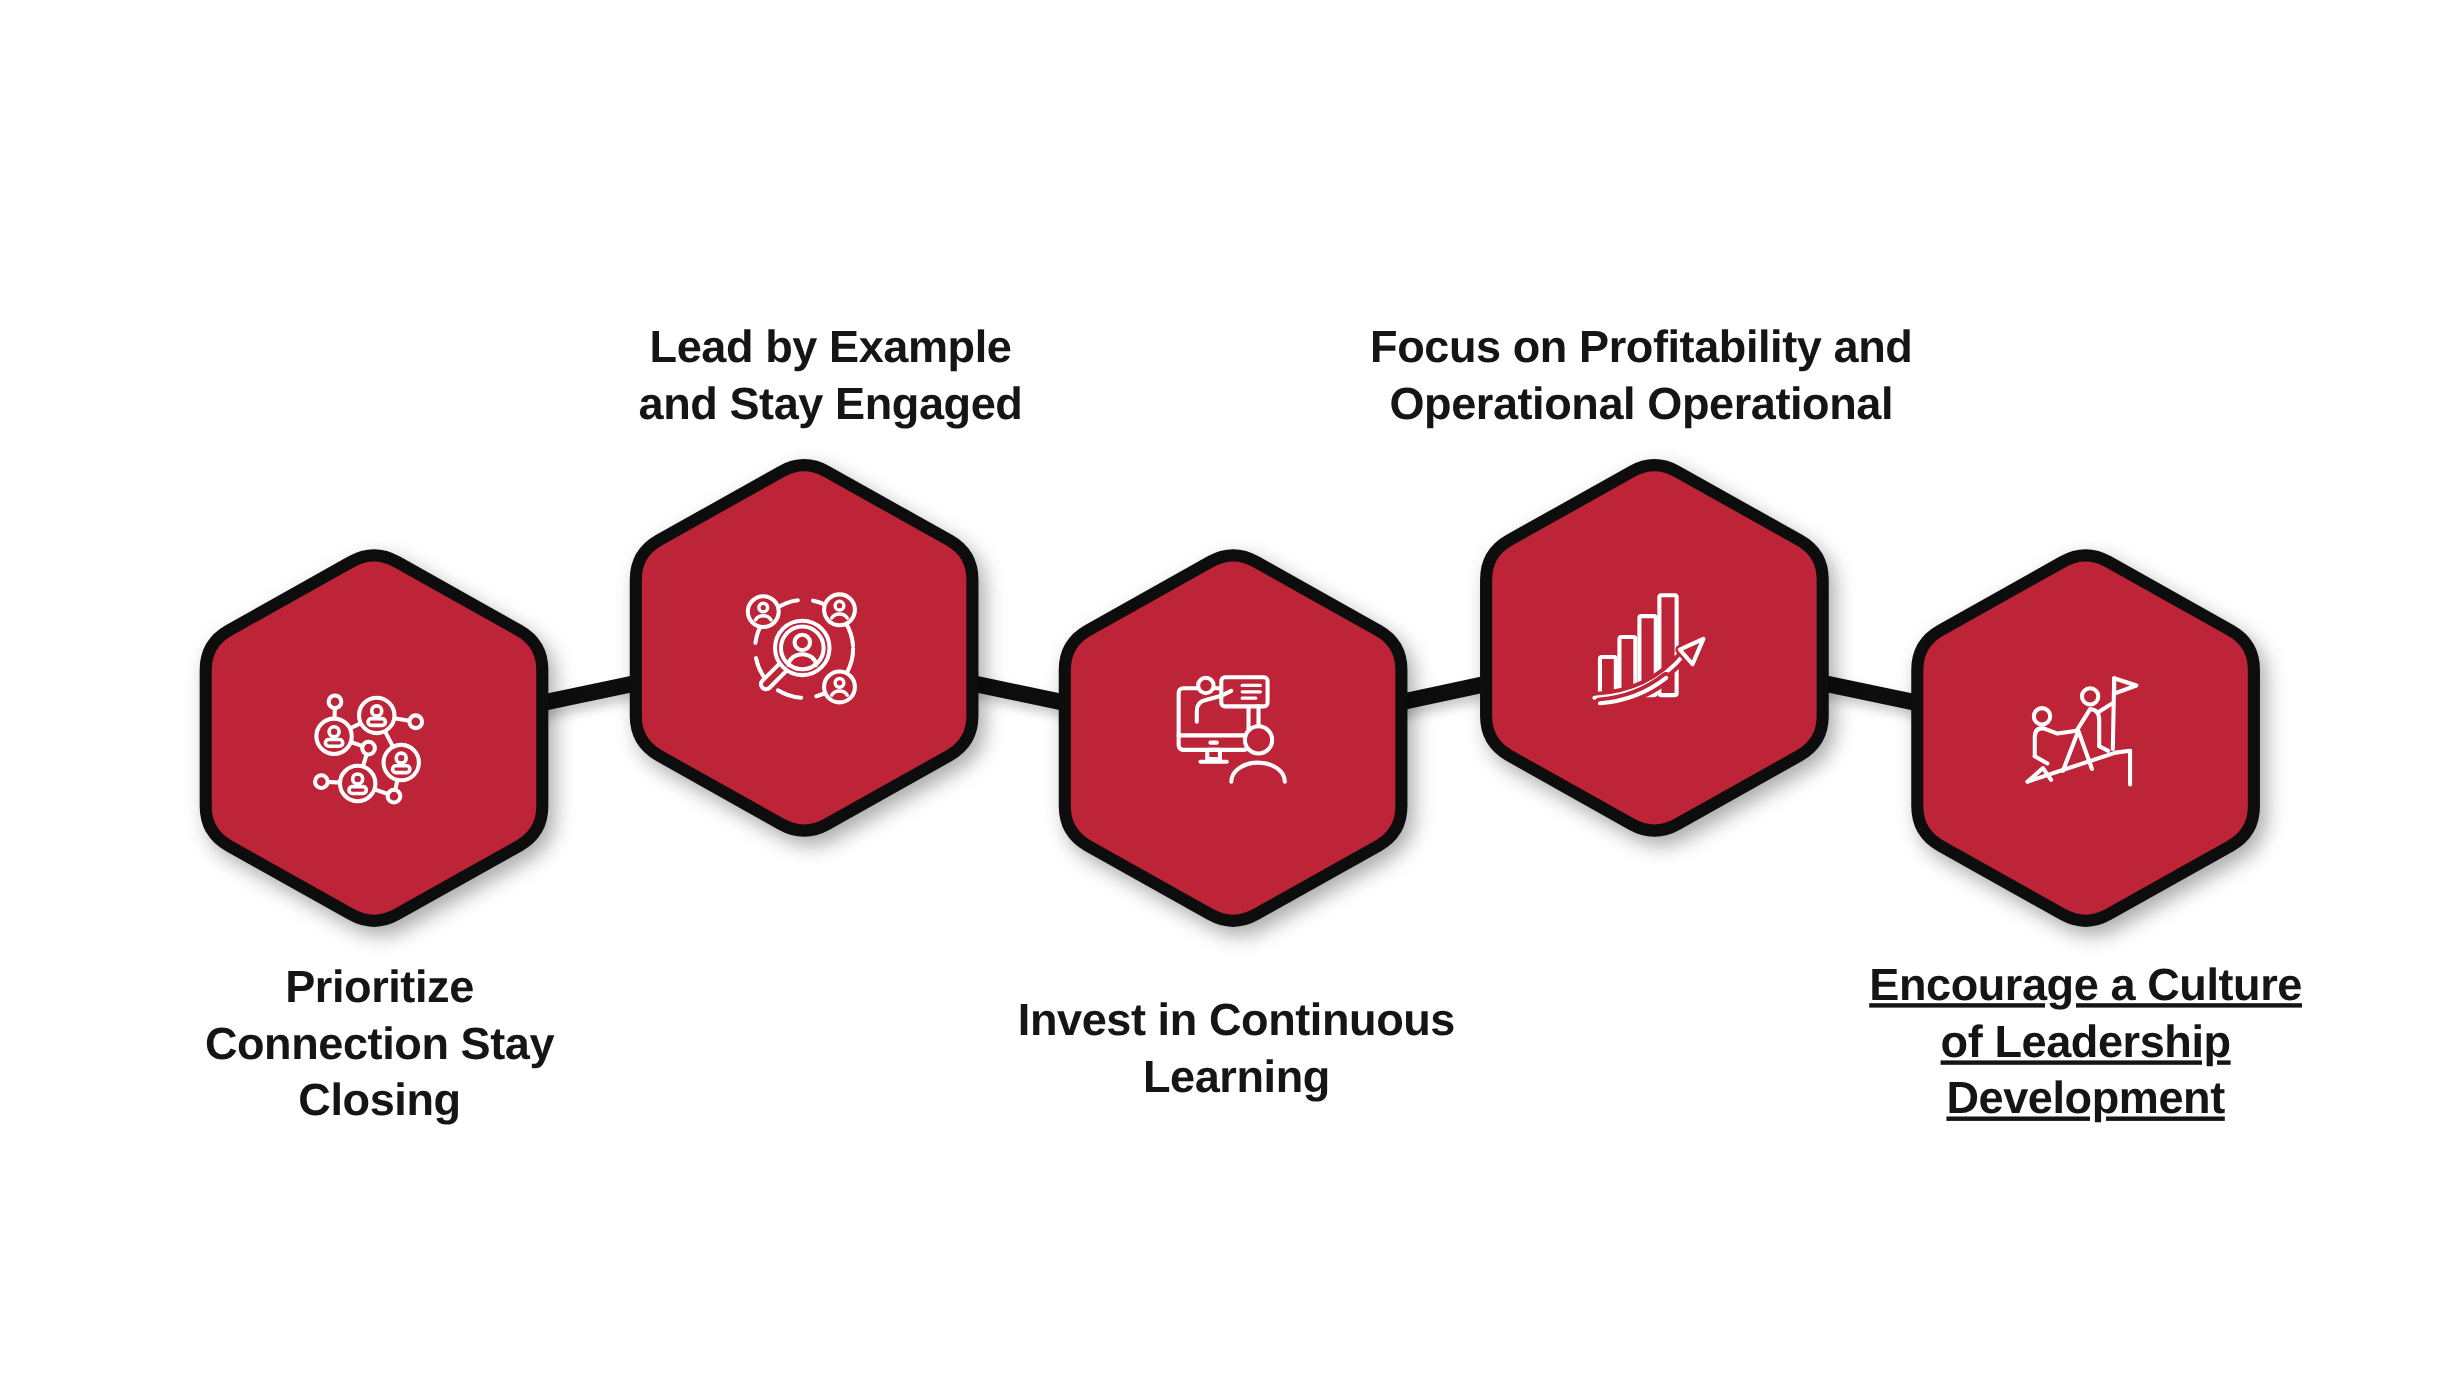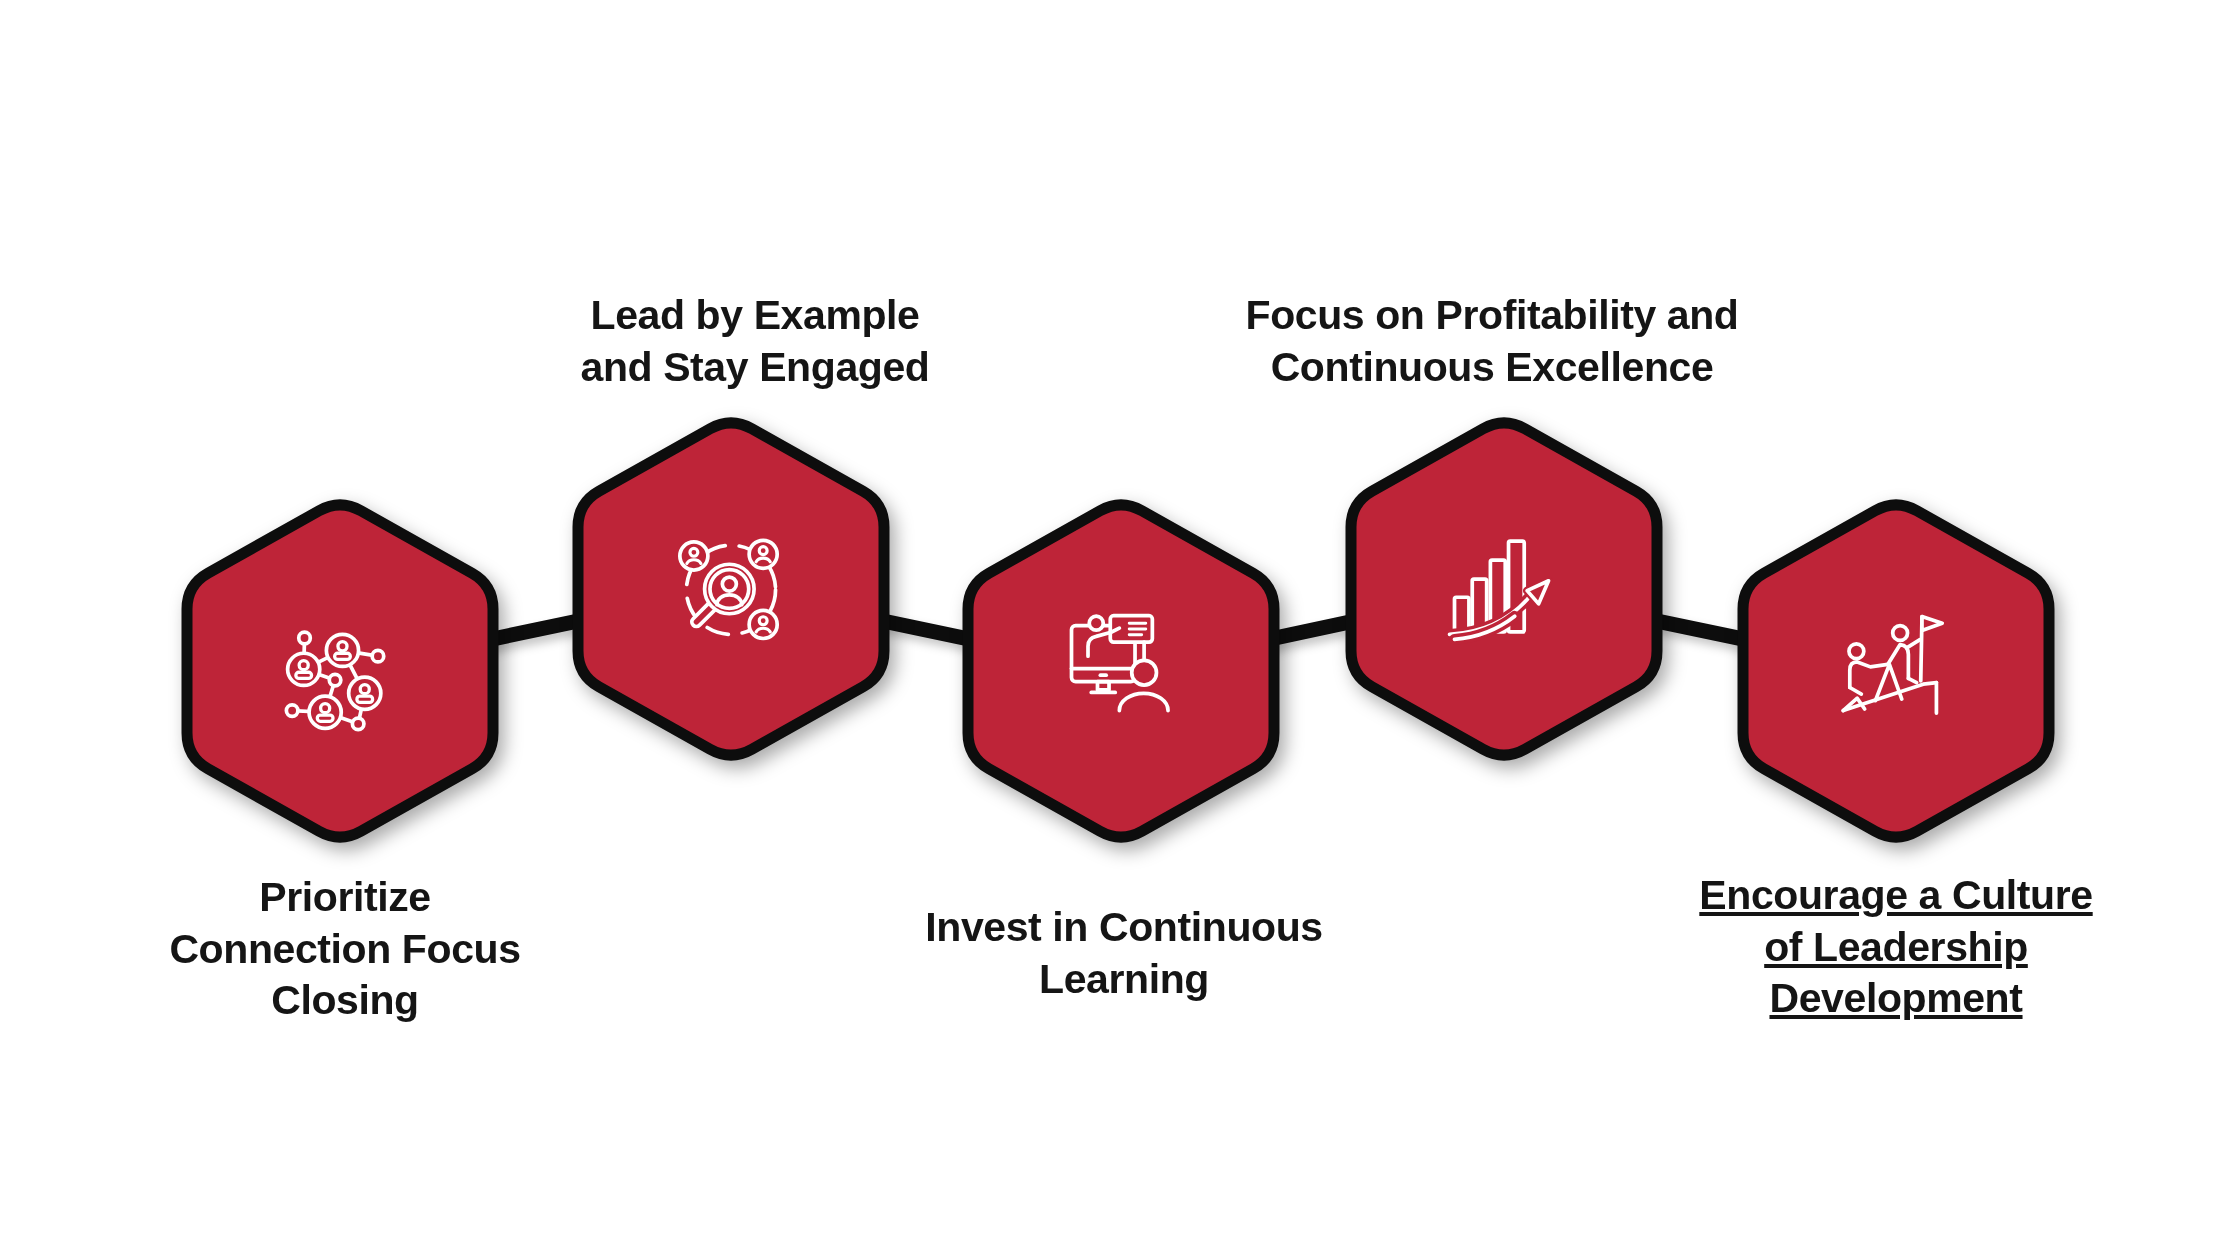--- a/index.html
+++ b/index.html
@@ -110,21 +110,21 @@
         <circle cx="36" cy="73" r="5.5"></circle>
           <rect x="26.5" y="81.5" width="19" height="7.5" rx="3.6"></rect>
         <circle cx="110" cy="102" r="5.5"></circle>
           <rect x="100.5" y="110.5" width="19" height="7.5" rx="3.6"></rect>
         <circle cx="62" cy="125" r="5.5"></circle>
           <rect x="52.5" y="133.5" width="19" height="7.5" rx="3.6"></rect>
       </g>
     </svg>
   </div>
   <div class="step-label" style="left:45px;top:872px;">Prioritize
-Connection Focus
+Connection Stay
 Closing</div>
 
   <div class="step" style="left:566px;top:405px;">
     <svg class="hex-shape" viewBox="-12 -12 330 368">
       <path class="hex-body" d="M 173.9 11.8 L 285.1 74.2 Q 306 86 306 110 L 306 234 Q 306 258 285.1 269.8 L 173.9 332.2 Q 153 344 132.1 332.2 L 20.9 269.8 Q 0 258 0 234 L 0 110 Q 0 86 20.9 74.2 L 132.1 11.8 Q 153 0 173.9 11.8 Z"></path>
     </svg>
     <svg class="icon" viewBox="0 0 160 160">
       <circle class="ic-stroke" stroke-width="4.5" stroke-dasharray="27 17" cx="80" cy="81" r="54"></circle>
       <g class="ic-fill" stroke-width="4.5">
         <circle cx="35" cy="40" r="17"></circle>
@@ -186,21 +186,21 @@
       </g>
       <path d="M14 135 C 50 133, 86 120, 113 87" stroke="var(--red)" stroke-width="13" fill="none" stroke-linecap="round"></path>
       <path class="ic-stroke" stroke-width="4.5" d="M14 135 C 50 133, 86 120, 113 87"></path>
       <path d="M20 141 C 46 139, 70 131, 93 113" stroke="var(--red)" stroke-width="13" fill="none" stroke-linecap="round"></path>
       <path class="ic-stroke" stroke-width="4.5" d="M20 141 C 46 139, 70 131, 93 113"></path>
       <path d="M134 70 L108 82 L122 98 Z" fill="var(--red)" stroke="var(--red)" stroke-width="10" stroke-linejoin="round"></path>
       <path class="ic-fill" stroke-width="4.5" d="M134 70 L108 82 L122 98 Z"></path>
     </svg>
   </div>
   <div class="step-label" style="left:1192px;top:290px;">Focus on Profitability and
-Continuous Excellence</div>
+Operational Operational</div>
 
   <div class="step" style="left:1731px;top:487px;">
     <svg class="hex-shape" viewBox="-12 -12 330 368">
       <path class="hex-body" d="M 173.9 11.8 L 285.1 74.2 Q 306 86 306 110 L 306 234 Q 306 258 285.1 269.8 L 173.9 332.2 Q 153 344 132.1 332.2 L 20.9 269.8 Q 0 258 0 234 L 0 110 Q 0 86 20.9 74.2 L 132.1 11.8 Q 153 0 173.9 11.8 Z"></path>
     </svg>
     <svg class="icon" viewBox="0 0 160 160">
       <g class="ic-stroke" stroke-width="4.5">
         <path d="M16 128 L113 96 L129 94"></path>
         <line x1="129" y1="94" x2="129" y2="131"></line>
         <path d="M55 116 L72 72 L87 114"></path>

